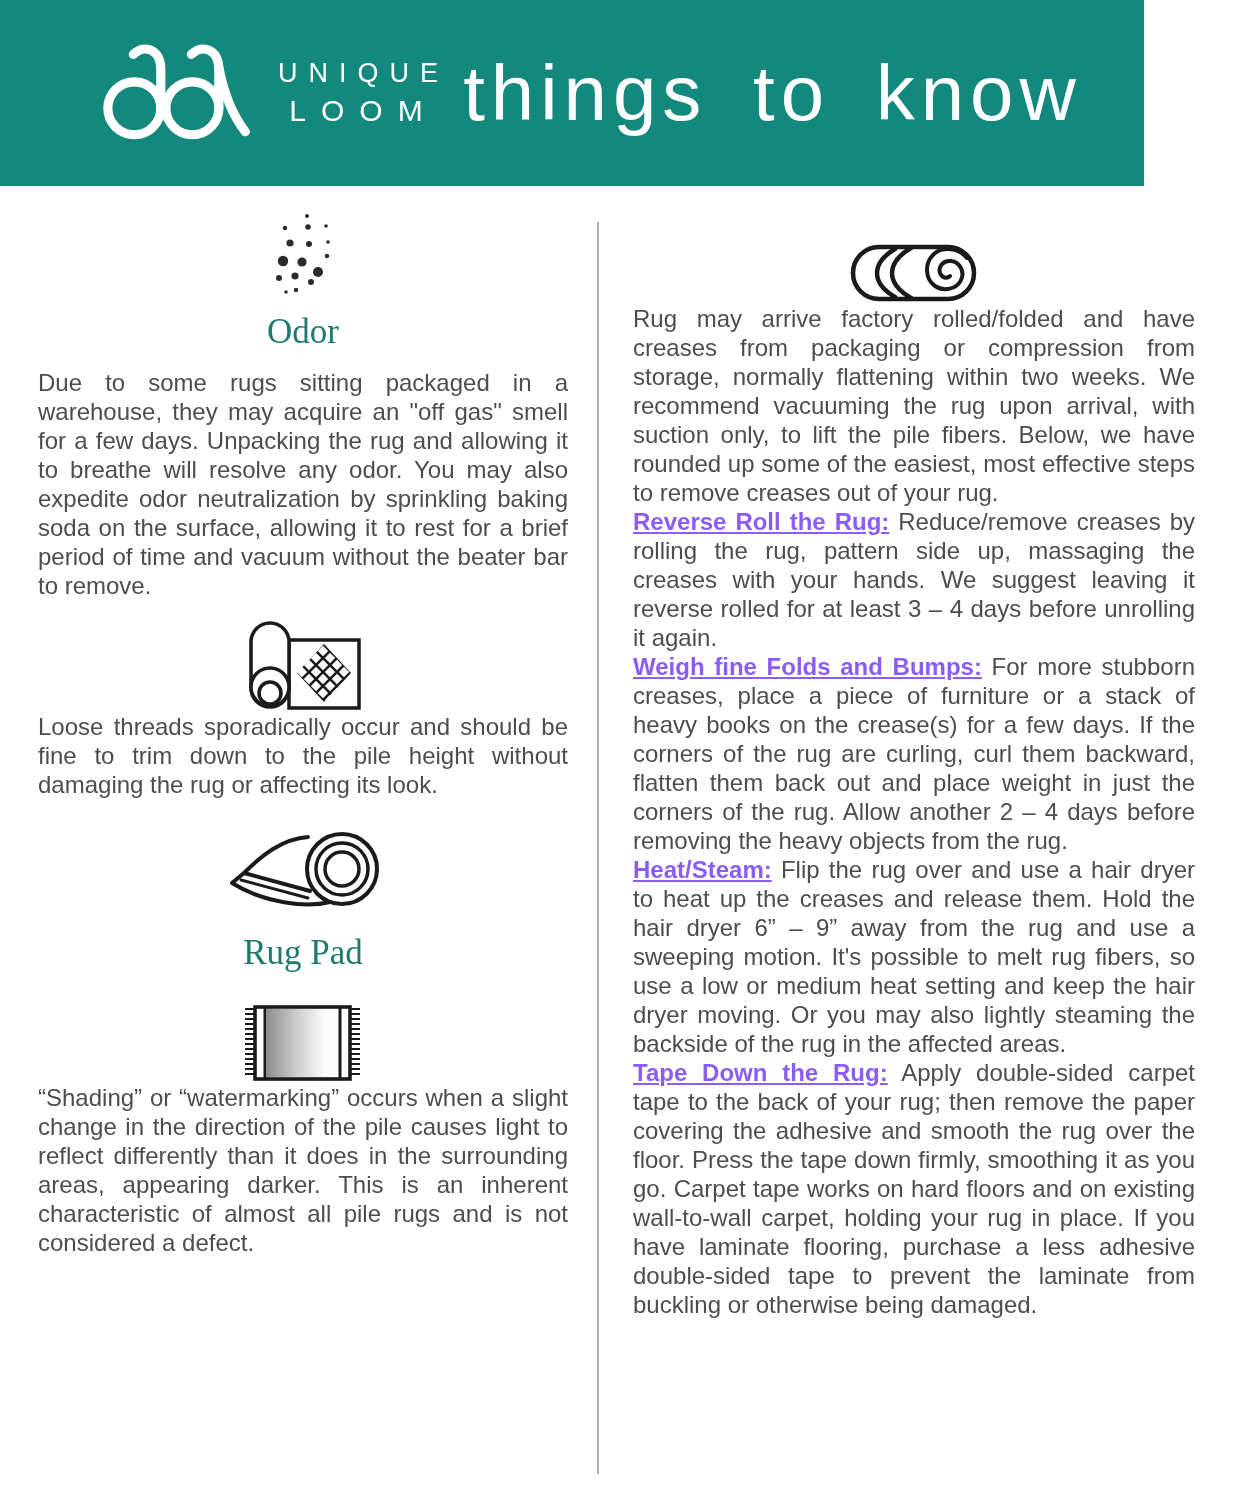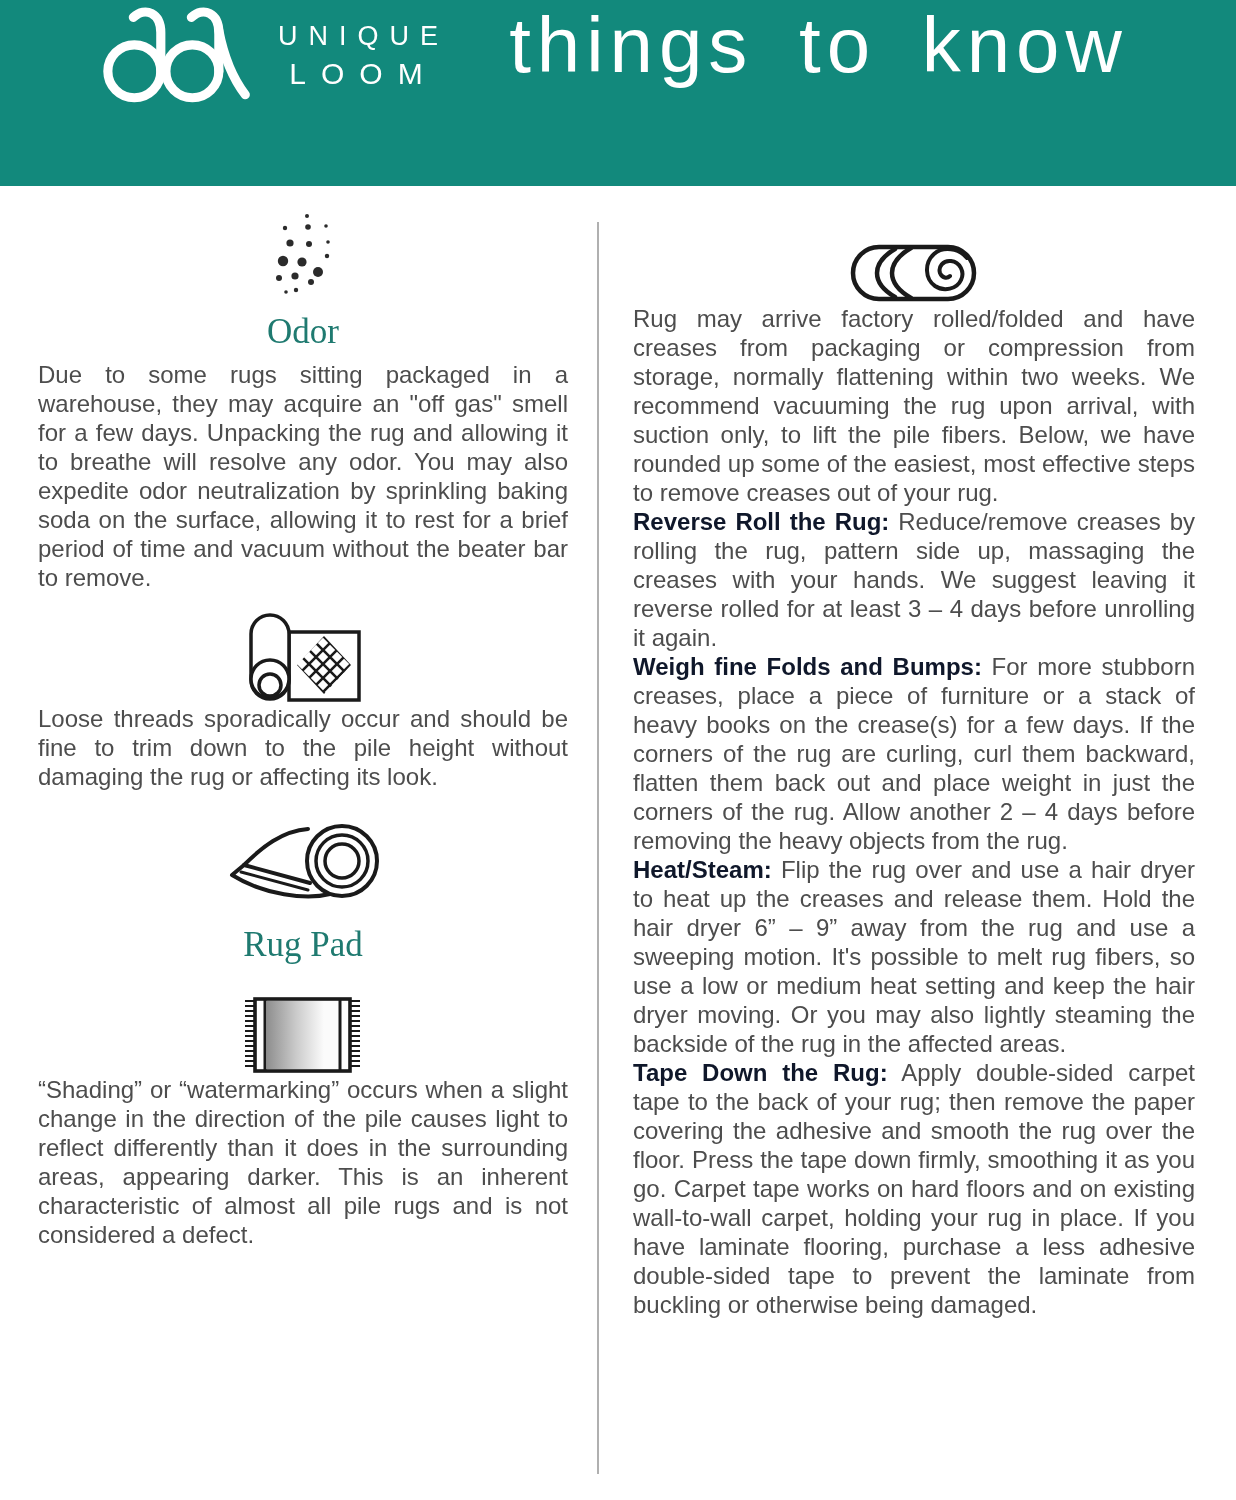--- a/index.html
+++ b/index.html
@@ -1,38 +1,38 @@
 <!DOCTYPE html>
 <html><head>
 <meta charset="utf-8">
 <style>
   html,body{margin:0;padding:0;background:#ffffff;}
   .page{position:relative;width:1236px;height:1500px;background:#ffffff;overflow:hidden;
         font-family:"Liberation Sans", sans-serif;}
   
-  .header{position:absolute;left:0;top:0;width:1236px;height:186px;background:#12897c;
-          display:flex;align-items:flex-start;}
+  .header{position:absolute;left:0;top:0;width:1144px;height:186px;background:#12897c;
+          display:flex;align-items:center;}
   .logo-wrap{display:flex;align-items:center;margin-left:92px;}
   .logo-mark{width:160px;height:112px;}
   .brand-text{color:#ffffff;margin-left:26px;text-align:center;}
   .brand-line1{font-size:27px;letter-spacing:11px;line-height:1.35;}
   .brand-line2{font-size:30px;letter-spacing:15px;line-height:1.35;}
   .header-title{flex:1;text-align:center;color:#ffffff;
           font-family:Liberation Sans, sans-serif;font-size:78px;
           letter-spacing:6px;word-spacing:18px;padding-right:48px;white-space:nowrap;}
   
   .divider{position:absolute;left:597px;top:222px;width:2px;height:1252px;background:#b0b0b0;}
   .col{position:absolute;top:186px;}
   .col-left{left:38px;width:530px;}
   .col-right{left:633px;width:562px;}
   .icon-row{display:flex;justify-content:center;}
   h2{font-family:"Liberation Serif", serif;font-weight:normal;color:#1f7a70;
-     font-size:35px;line-height:40px;text-align:center;margin:8px;}
+     font-size:35px;line-height:40px;text-align:center;margin:16px;}
   p.body{font-size:24px;line-height:29px;color:#4d4d4d;text-align:justify;margin:0;}
-  p.body b{color:#0f172a;}
+  p.body b{color:#8b5cf6;text-decoration:underline;}
   
   .mt-26{margin-top:26px;}.mt-16{margin-top:16px;}.mt-4{margin-top:4px;}
   .mt-30{margin-top:30px;}.mt-28{margin-top:28px;}.mt-24{margin-top:24px;}
   .mt-56{margin-top:56px;}.mt-36{margin-top:36px;}
   svg{display:block;}
 </style>
 </head>
 <body>
 
 <div class="page">

